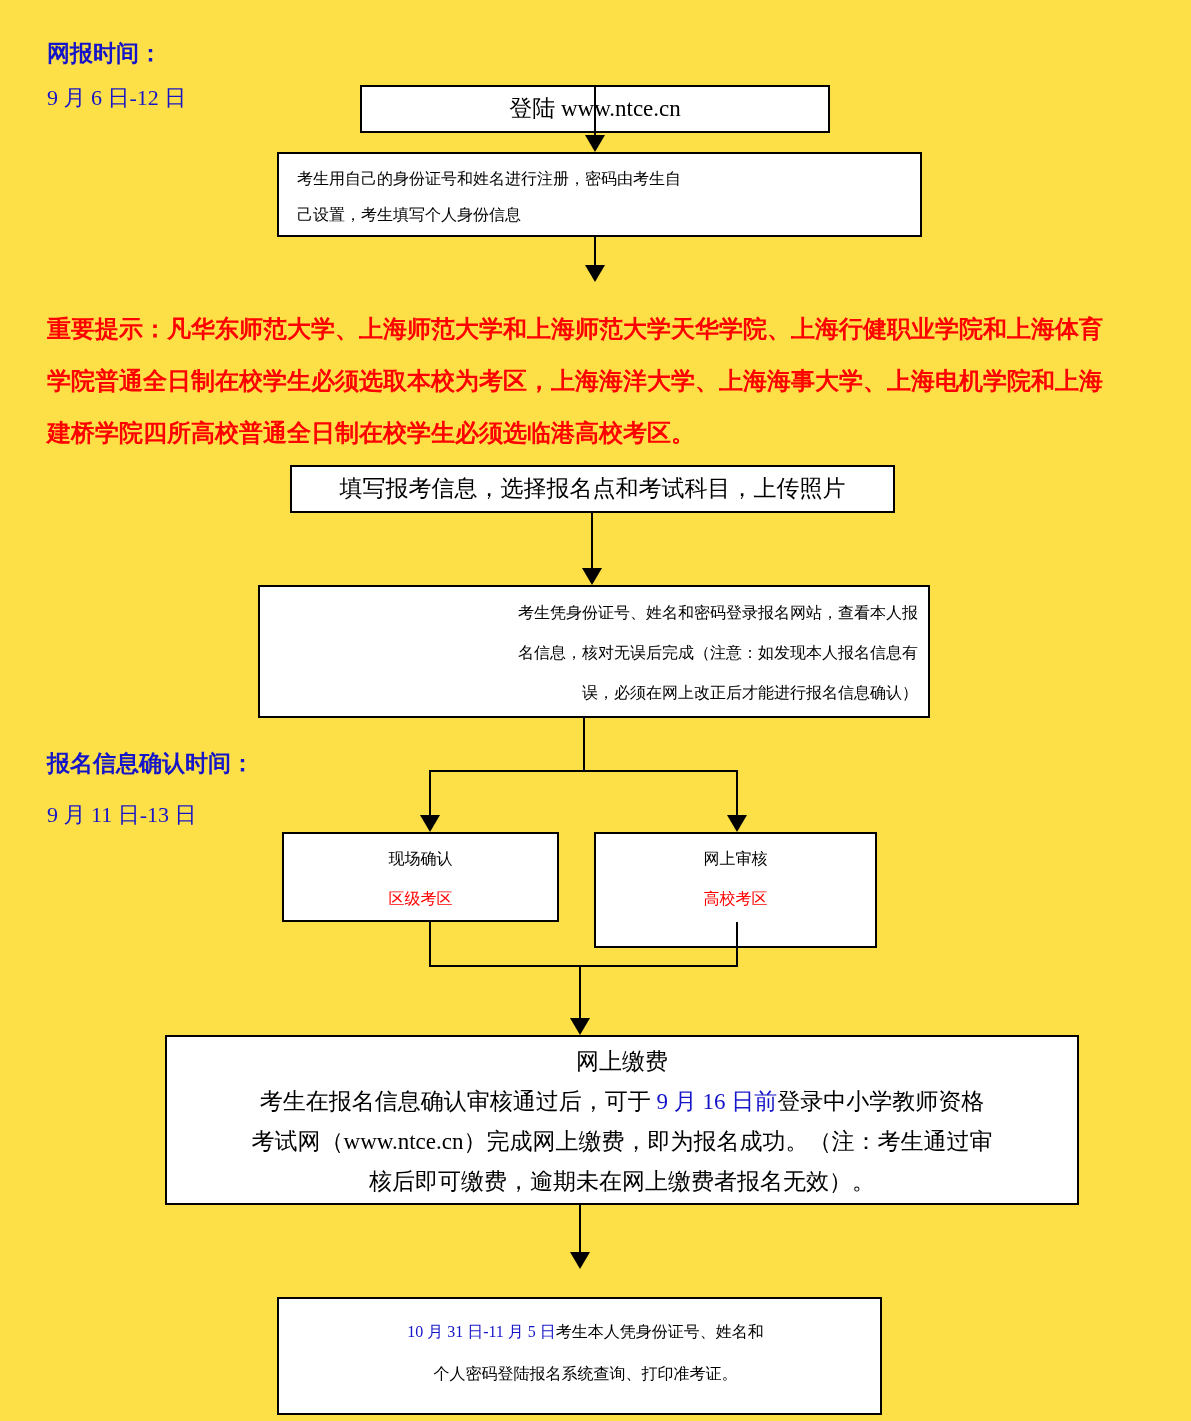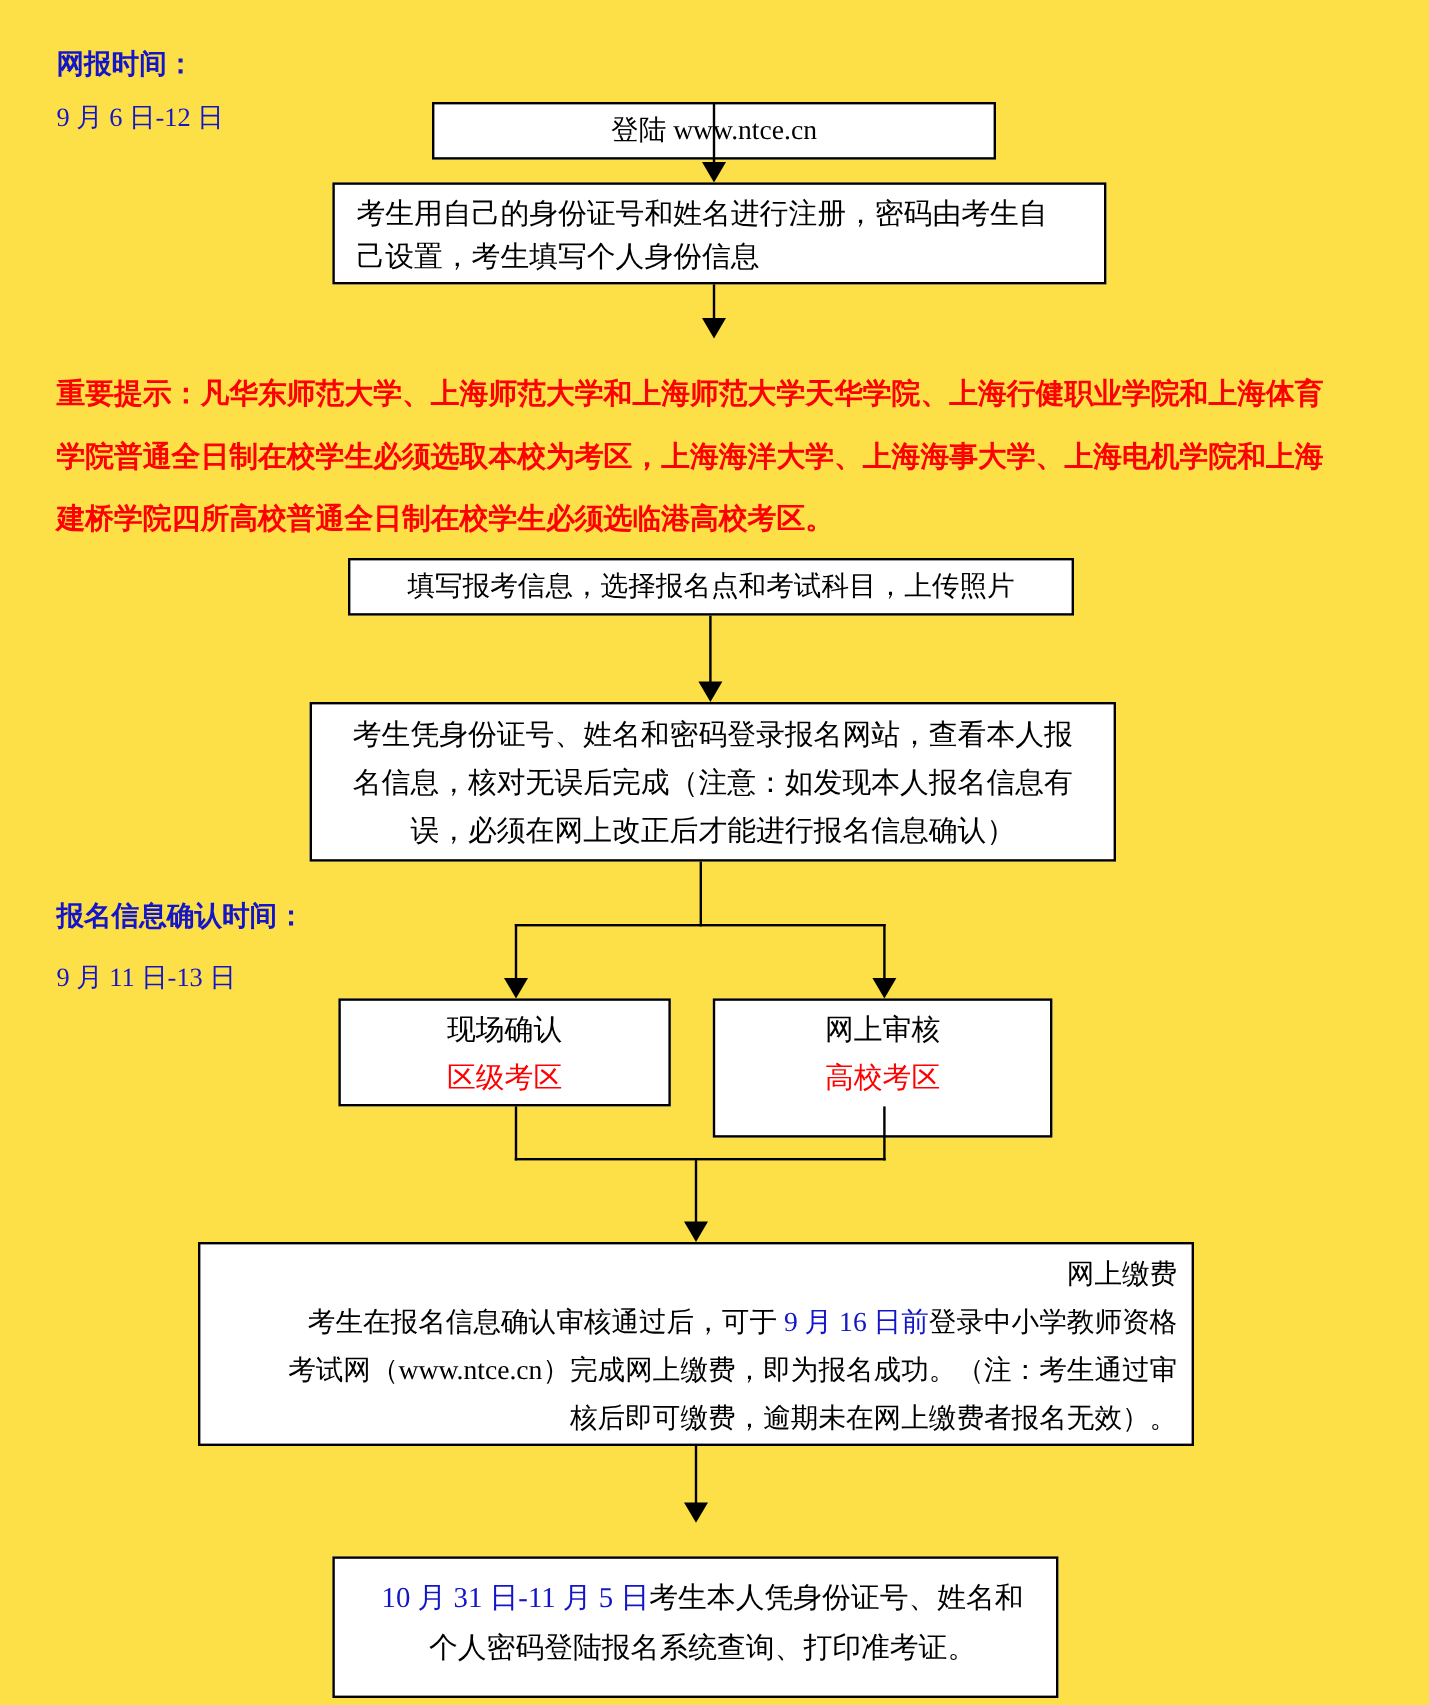--- a/index.html
+++ b/index.html
@@ -10,21 +10,21 @@
   html,body{margin:0;padding:0;background:#ffffff;}
   body{font-family:"Liberation Serif","DejaVu Serif",serif;color:var(--ink);}
   .page{position:relative;width:1191px;height:1421px;background:#fde047;overflow:hidden;}
 
   .label{position:absolute;white-space:nowrap;}
   .label.title{font-weight:bold;color:var(--blue);font-size:23px;}
   .label.date{color:var(--blue);font-size:22px;}
 
   .box{
     position:absolute;border:2px solid #000;background:#fff;box-sizing:border-box;
-    font-size:24px;line-height:36px;
+    font-size:16px;line-height:36px;
   }
   .box .line{white-space:nowrap;}
   .box.flex-center{display:flex;align-items:center;justify-content:center;text-align:center;}
 
   .notice{position:absolute;color:var(--red);font-weight:bold;font-size:24px;line-height:52px;}
   .notice .line{white-space:nowrap;}
 
   .vline{position:absolute;width:2px;background:#000;}
   .hline{position:absolute;height:2px;background:#000;}
   .arrowhead{
@@ -33,24 +33,24 @@
     border-top:17px solid #000;
   }
 
   .blue{color:var(--blue);}
   .red{color:var(--red);}
 
   
   #box-login{left:360px;top:37px;width:470px;height:48px;font-size:23px;margin-top:48px;}
   #box-register{left:277px;top:152px;width:645px;height:85px;padding:7px 18px;line-height:36px;text-align:left;}
   #box-fill{left:290px;top:465px;width:605px;height:48px;font-size:23px;}
-  #box-verify{left:258px;top:585px;width:672px;height:133px;padding:6px 10px;line-height:40px;text-align:center;}
+  #box-verify{left:258px;top:585px;width:672px;height:133px;padding:6px 10px;line-height:40px;text-align:right;}
   #box-onsite{left:282px;top:832px;width:277px;height:90px;padding-top:5px;line-height:40px;text-align:center;}
   #box-online{left:594px;top:832px;width:283px;height:116px;padding-top:5px;line-height:40px;text-align:center;}
-  #box-pay{left:165px;top:1035px;width:830px;height:170px;padding:5px 12px;line-height:40px;text-align:right;font-size:23px;}
+  #box-pay{left:165px;top:1035px;width:914px;height:170px;padding:5px 12px;line-height:40px;text-align:center;font-size:23px;}
   #box-print{left:277px;top:1297px;width:605px;height:118px;padding:12px 12px 0 24px;line-height:42px;text-align:center;}
 </style>
 </head>
 <body>
 
 <div class="page">
 
   <div class="label title" style="left:47px;top:38px;">网报时间：</div>
   <div class="label date" style="left:47px;top:83px;">9 月 6 日-12 日</div>
 

